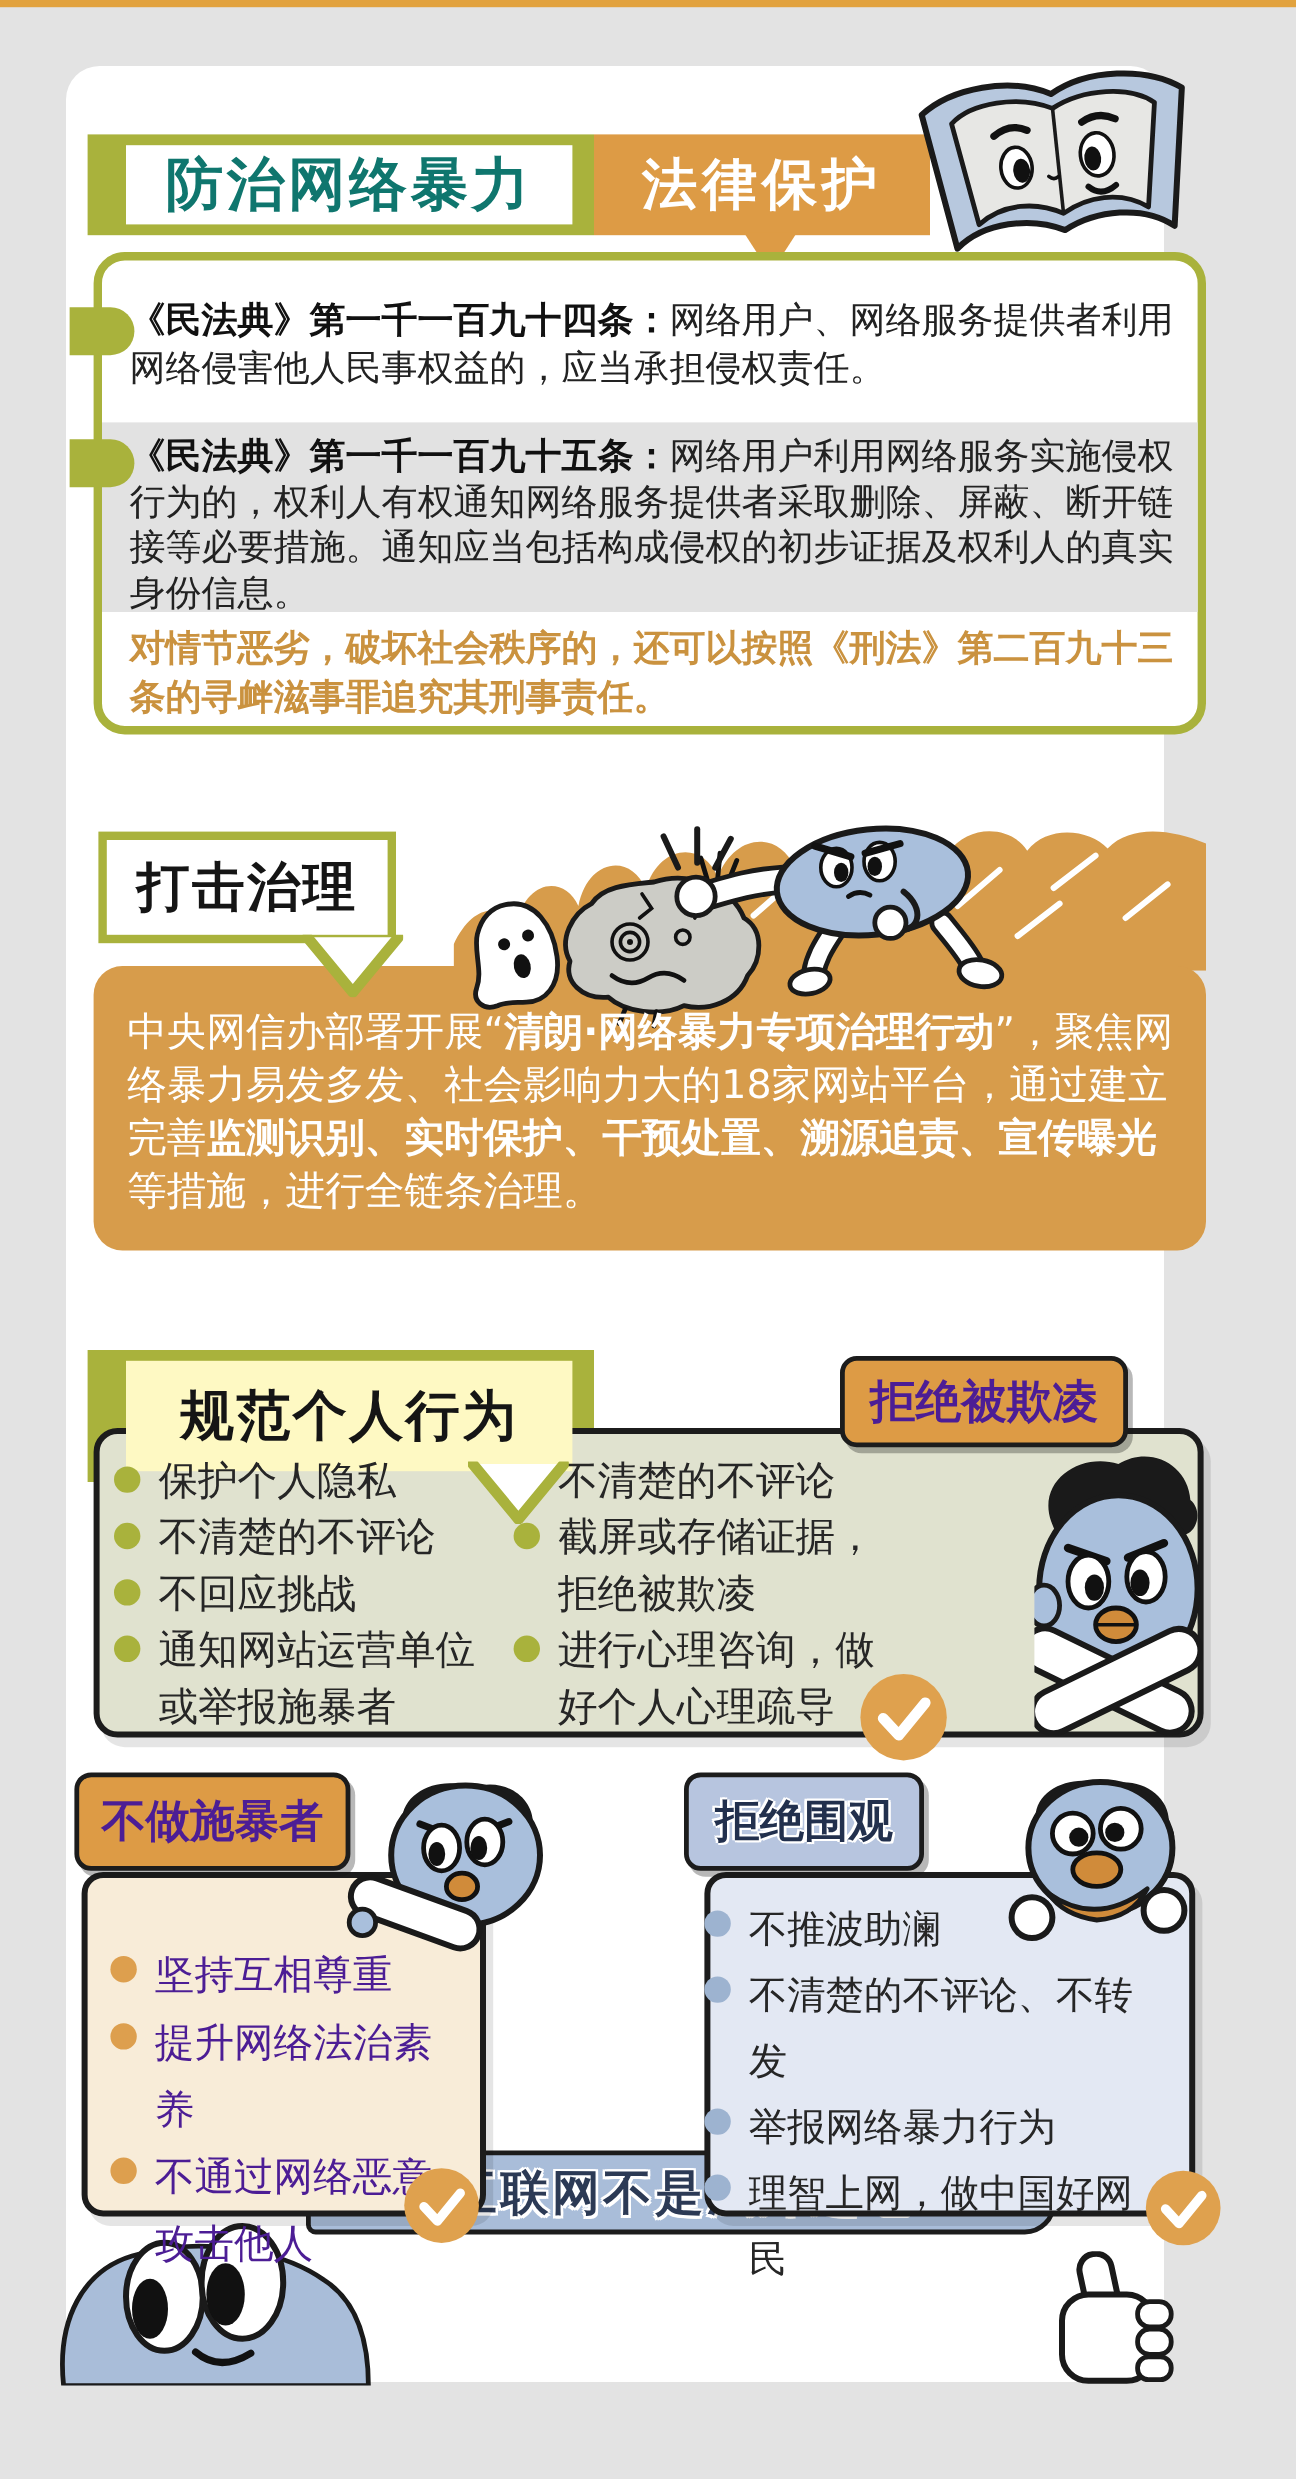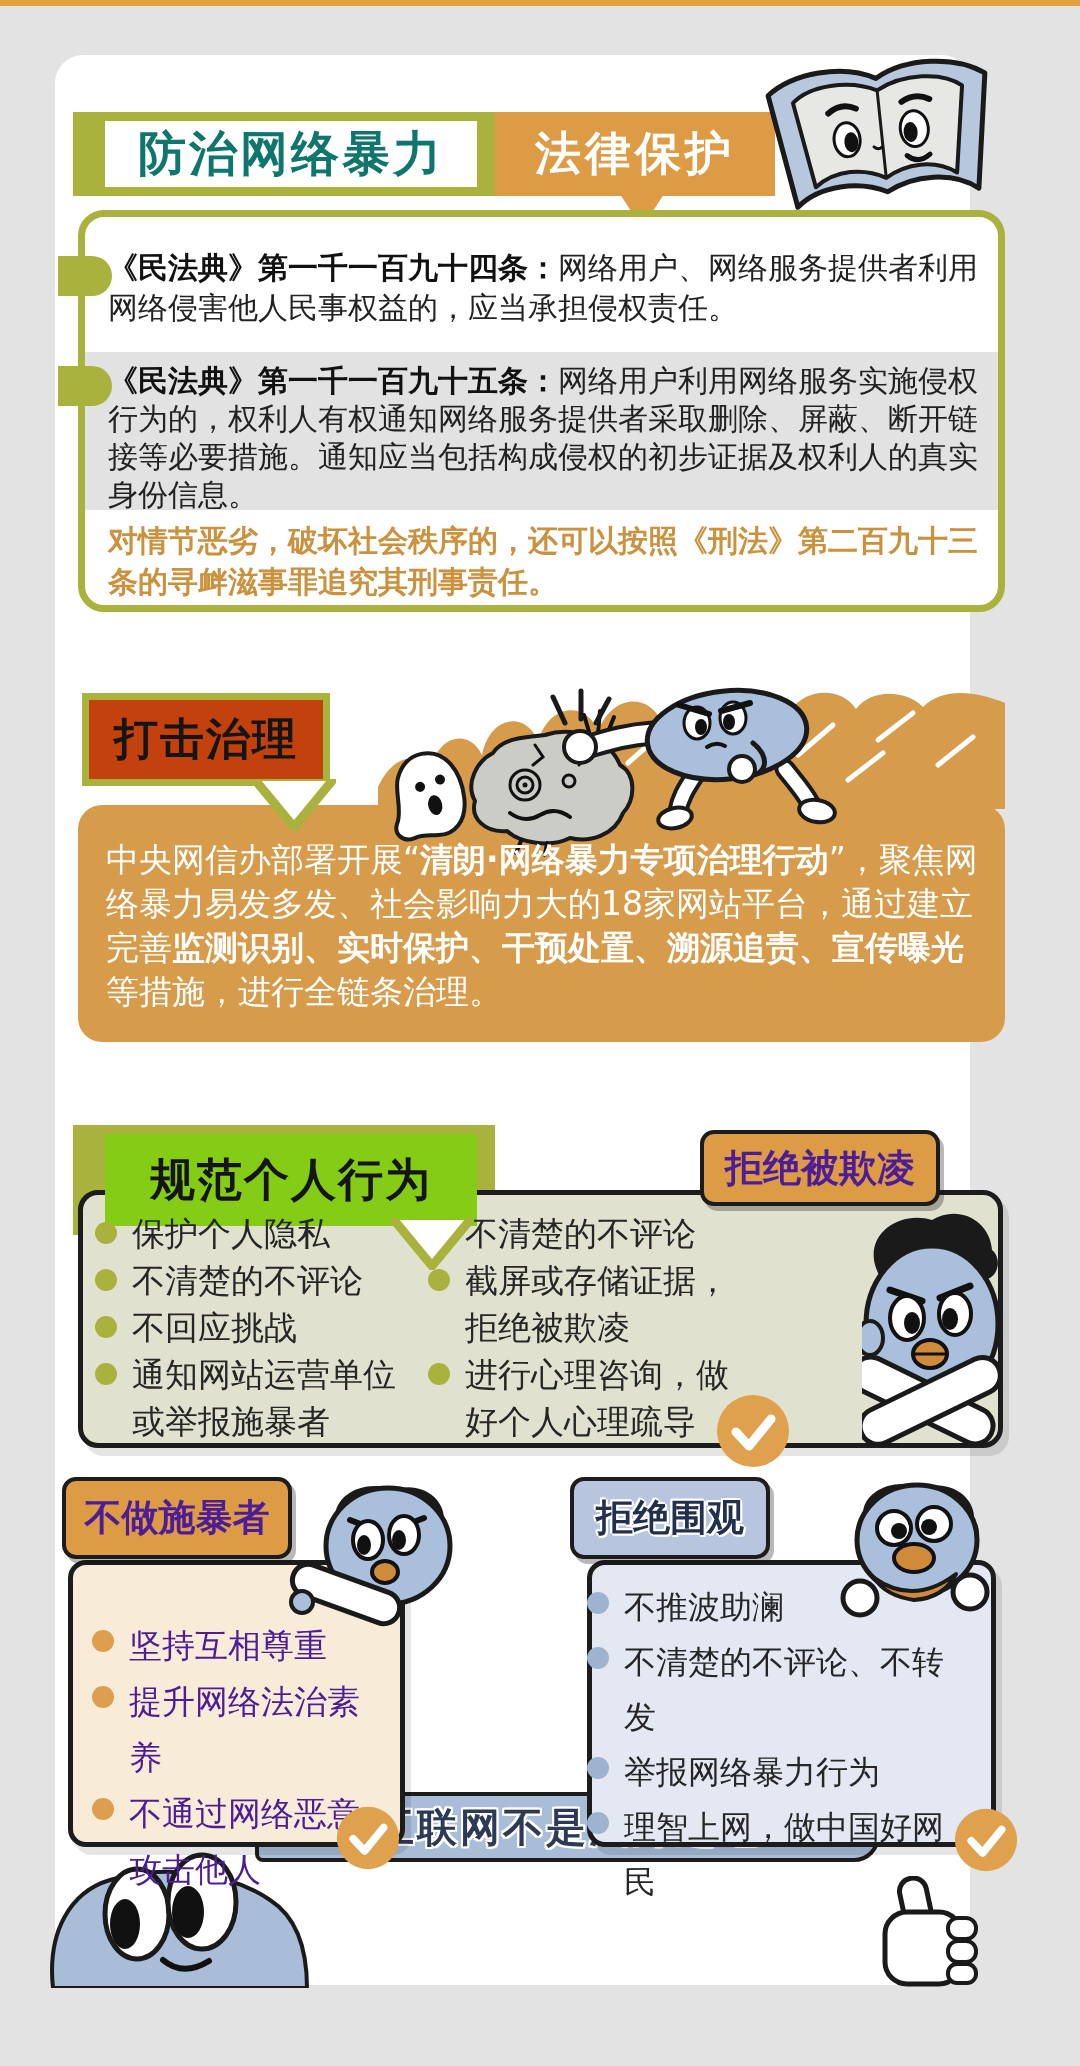--- a/index.html
+++ b/index.html
@@ -20,24 +20,24 @@
 
   
   .legal-box{background:#fff;border:7px solid #a9b23c;border-radius:26px;box-sizing:border-box;z-index:2;}
   .pill{background:#a9b23c;border-radius:0 20px 20px 0;z-index:3;}
   .legal-p{font-size:30px;line-height:40px;color:#222;z-index:3;}
   .legal-p b{font-weight:900;color:#111;}
   .grey-band{background:#e2e2e2;z-index:2;}
   .legal-warn{font-size:30px;line-height:41px;color:#ca923f;font-weight:700;z-index:3;}
 
   
-  .sec-title-box{background:#c2410c;border:7px solid #a9b23c;box-sizing:border-box;
+  .sec-title-box{background:#ffffff;border:7px solid #a9b23c;box-sizing:border-box;
                  display:flex;align-items:center;justify-content:center;z-index:4;}
   .sec-title{font-weight:900;color:#151515;letter-spacing:2px;}
-  .sec3-title-box{background:#84cc16;display:flex;align-items:center;justify-content:center;z-index:4;}
+  .sec3-title-box{background:#fef9c3;display:flex;align-items:center;justify-content:center;z-index:4;}
 
   
   .orange-box{background:#d79c4b;border-radius:24px;z-index:3;}
   .orange-body{font-size:33px;line-height:44px;color:#ffffff;z-index:4;}
   .orange-body b{font-weight:900;}
 
   
   .sage-box{background:#e0e2cf;border:5px solid #1c1c1c;border-radius:20px;box-sizing:border-box;
             box-shadow:6px 8px 0 rgba(0,0,0,0.10);z-index:3;}
   .cream-box{background:#f8ecd8;border:5px solid #1c1c1c;border-radius:18px;box-sizing:border-box;

